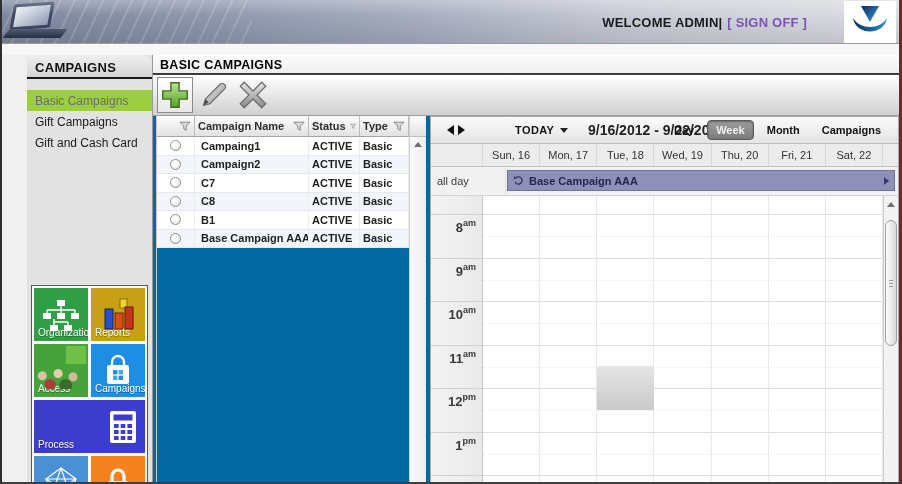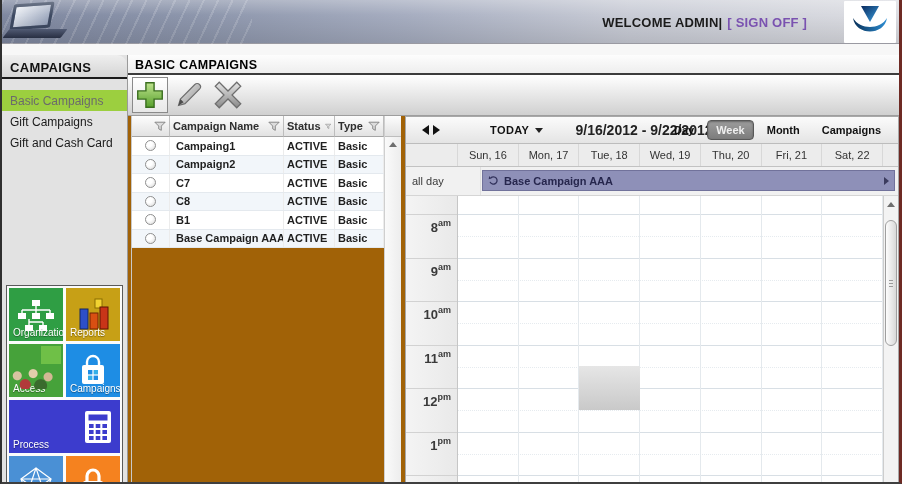--- a/index.html
+++ b/index.html
@@ -21,21 +21,21 @@
     background:linear-gradient(#55607a,#2c3348); border-radius:1px; }
   .welcome { position:absolute; right:92px; top:0; height:44px; display:flex; align-items:center; gap:5px; z-index:2;
     font-size:13px; font-weight:bold; color:#1b1b1b; letter-spacing:.2px; }
   .signoff { text-decoration:none; cursor:pointer; }
   .logo-box { position:absolute; right:3px; top:1px; width:52px; height:42px; background:#fff; z-index:2;
     display:grid; place-items:center; border-radius:1px; }
 
   .gap-row { height:11px; background:#f7f7f7; }
 
   
-  .content { display:flex; height:429px; }
+  .content { display:flex; height:429px;padding-left:25px; }
   .sidebar { position:relative; width:126px; background:#e2e2e2; border-right:1px solid #9a9a9a; }
   .side-title { height:24px; background:linear-gradient(#efefef,#d5d5d5); border-bottom:2px solid #1a1a1a;
     border-top-right-radius:10px; font-size:13px; font-weight:bold; color:#111; padding:5px 0 0 8px; letter-spacing:.3px; }
   .side-items { margin-top:11px; }
   .side-item { height:21px; font-size:12px; color:#1a1a1a; padding:4px 0 0 8px; cursor:pointer; }
   .side-item.selected { color:#6b6b6b; }
 
   .tiles { position:absolute; left:4px; top:230px; width:117px; height:199px; overflow:hidden;
     background:#fbfbfb; border:1px solid #5a5a5a; padding:2px;
     display:grid; grid-template-columns:1fr 1fr; grid-auto-rows:53px; gap:3px; }
@@ -54,21 +54,21 @@
       radial-gradient(circle at 65% 85%, #3a6b2d 0 6px, rgba(0,0,0,0) 7px); }
 
   .main { position:relative; flex:1; display:flex; flex-direction:column; background:#fff; }
   .main-title { height:20px; background:linear-gradient(#fdfdfd,#eeeeee); border-bottom:2px solid #3c3c3c;
     font-size:12.5px; font-weight:bold; color:#000; padding:3px 0 0 7px; letter-spacing:.3px; }
   .toolbar { height:41px; background:linear-gradient(#ffffff,#d0d0d0); border-bottom:1px solid #9e9e9e;
     display:flex; align-items:center; padding-left:4px; gap:3px; }
   .tb-btn { background:transparent; border:none; width:36px; height:36px; display:grid; place-items:center; cursor:pointer; }
   .tb-btn.boxed { background:linear-gradient(#ffffff,#e8e8e8); border:1px solid #8a8a8a; }
 
-  .panel-row { flex:1; display:flex; background:#a16207; min-height:0; }
+  .panel-row { flex:1; display:flex; background:#0369a1; min-height:0; }
 
   
   .table-panel { width:270px; margin-left:3px; display:flex; border-left:1px solid #c9c9c9; }
   .t-main { width:252px; display:flex; flex-direction:column; }
   .t-head { display:flex; height:21px; }
   .th { background:linear-gradient(#fdfdfd,#e2e2e2); border-right:1px solid #bdbdbd; border-bottom:1px solid #a5a5a5;
     font-size:11px; font-weight:bold; color:#2e2e2e; display:flex; align-items:center; padding:0 3px; gap:2px; }
   .th-radio { width:38px; justify-content:flex-end; }
   .th-name { width:114px; } .th-status { width:51px; } .th-type { width:49px; }
   .th .spring { flex:1; }

